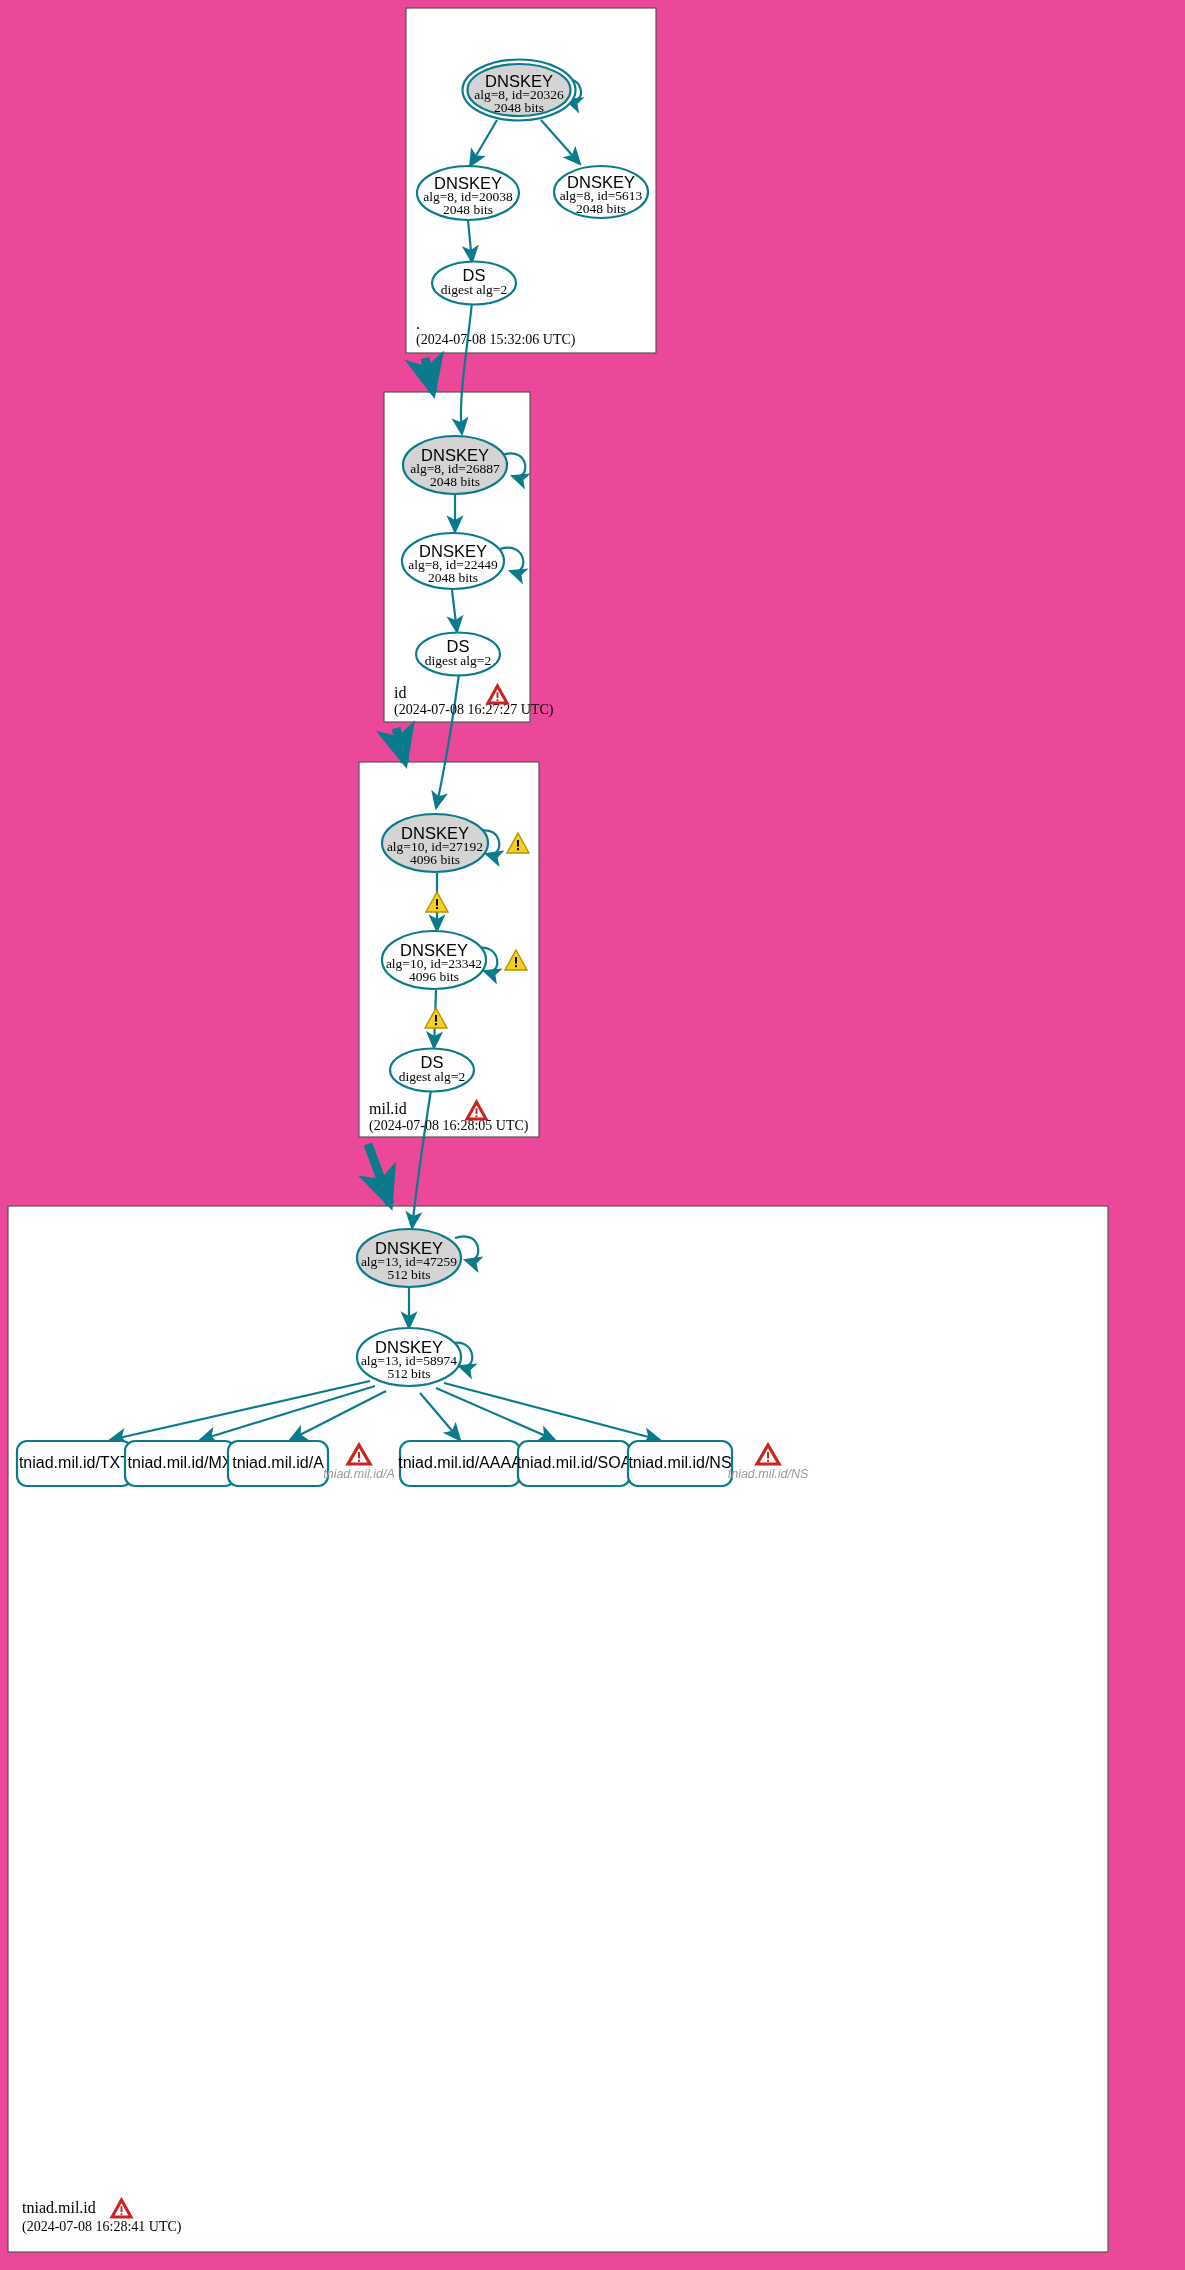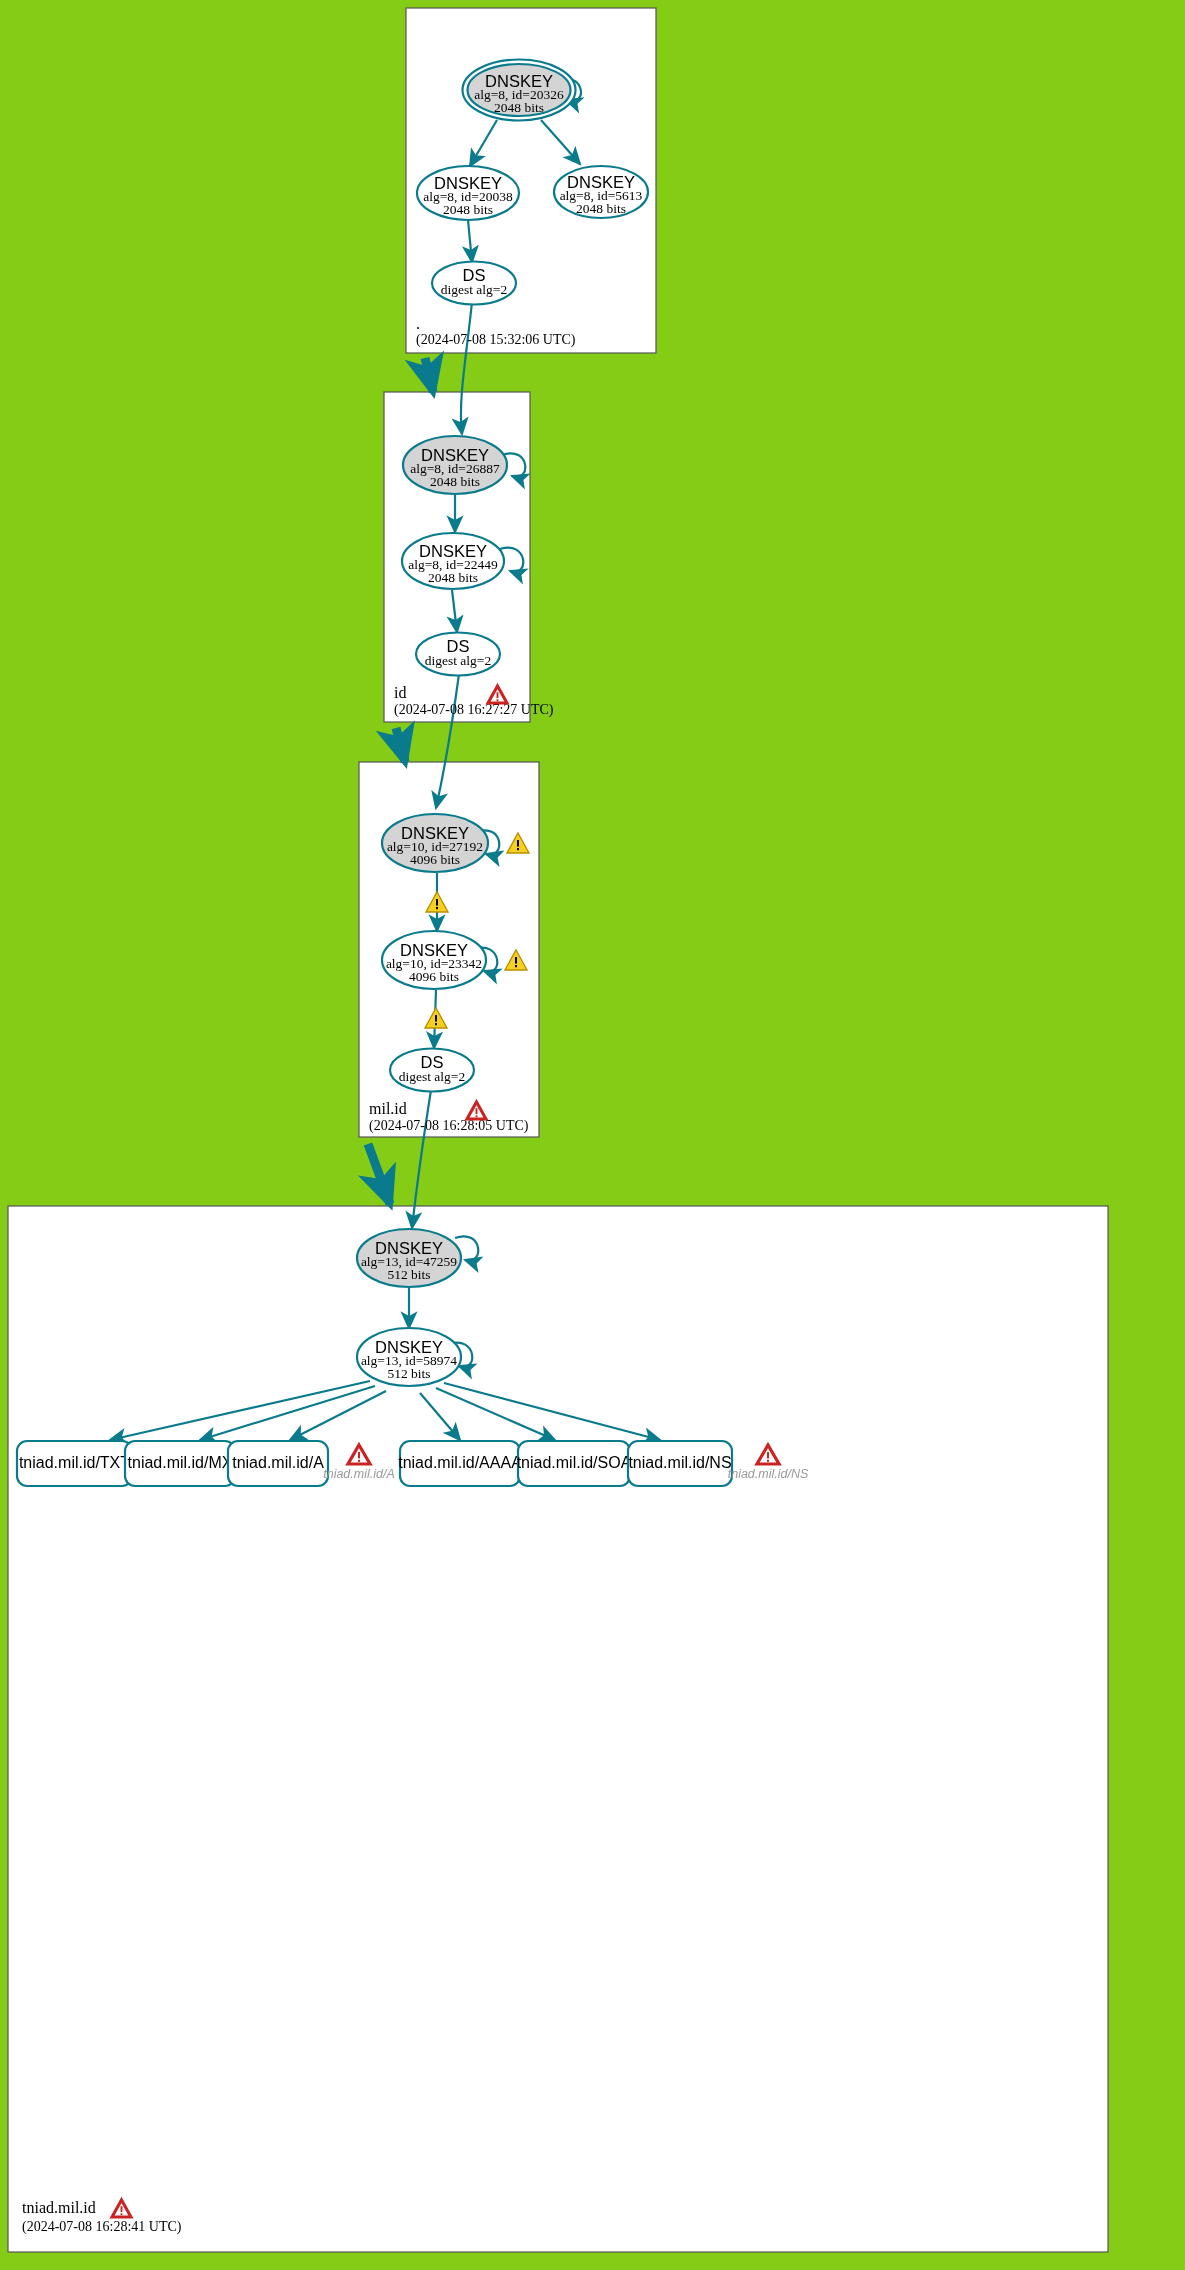--- a/index.html
+++ b/index.html
@@ -7,21 +7,21 @@
     padding: 0;
     background: #ffffff;
   }
   body {
     font-family: "Liberation Sans", sans-serif;
   }
   #canvas {
     position: relative;
     width: 1185px;
     height: 2270px;
-    background: #84cc16;
+    background: #ec4899;
     overflow: hidden;
   }
   svg.layer {
     position: absolute;
     left: 0;
     top: 0;
     width: 1185px;
     height: 2270px;
   }
   .zone-box {

